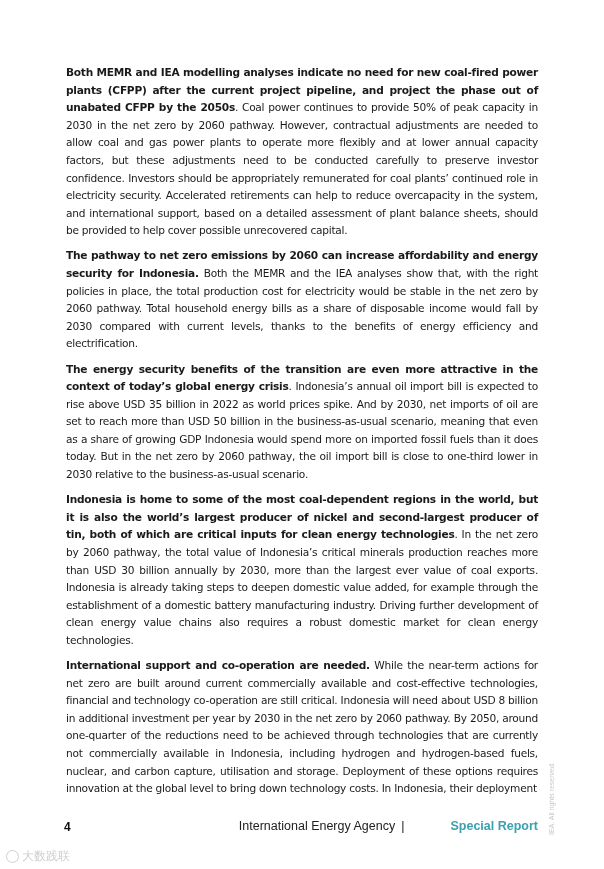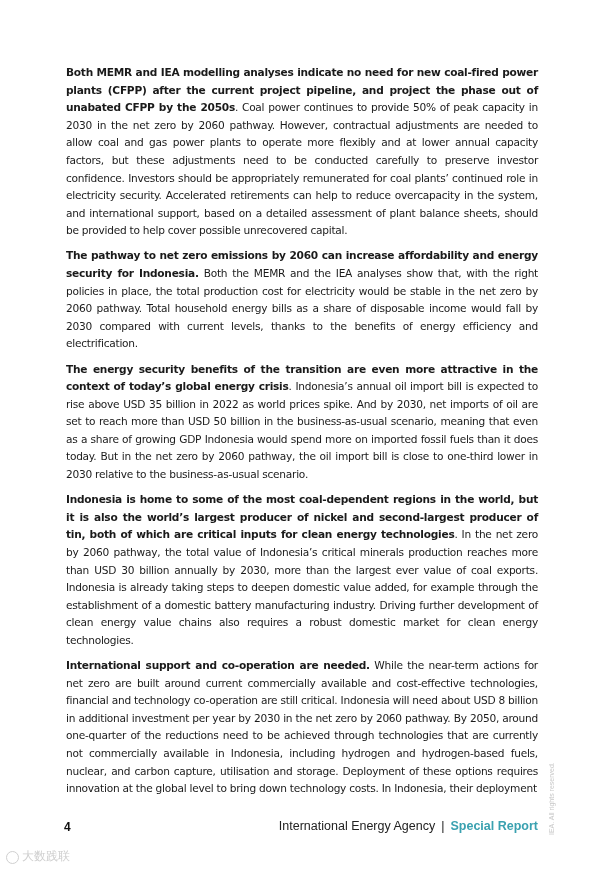--- a/index.html
+++ b/index.html
@@ -14,28 +14,28 @@
   .para b { font-weight: bold; }
   .footer-page-num {
     position: absolute; left: 64px; top: 820px;
     font-family: "Liberation Sans", sans-serif; font-weight: bold; font-size: 12px; color: #111;
   }
   .footer-right {
     position: absolute; right: 66px; top: 819px;
     font-family: "Liberation Sans", sans-serif; font-size: 12.5px; color: #222; white-space: nowrap;
   }
   .footer-sep { margin: 0 6px; color: #222; }
-  .footer-report { color: #3aa1b0; font-weight: bold; }
+  .footer-report { color: #3aa1b0; font-weight: bold; margin-left: 40px; }
   .copyright {
     position: absolute; left: 548px; top: 835px; transform-origin: 0 0; transform: rotate(-90deg);
     font-size: 7px; color: #c8c8c8; white-space: nowrap; font-family: "Liberation Sans", sans-serif;
   }
   .watermark {
     position: absolute; left: 6px; top: 848px; font-size: 12px; color: #cfcfcf;
-    font-family: Liberation Serif, serif; white-space: nowrap;
+    font-family: Liberation Mono, monospace; white-space: nowrap;
   }
   .watermark .logo { display: inline-block; border: 1.5px solid #d0d0d0; border-radius: 50%; width: 11px; height: 11px; vertical-align: middle; margin-right: 3px; }
 </style>
 </head>
 <body>
 
 <div class="page-body">
   <p class="para"><b>Both MEMR and IEA modelling analyses indicate no need for new coal-fired power plants (CFPP) after the current project pipeline, and project the phase out of unabated CFPP by the 2050s</b><span>. Coal power continues to provide 50% of peak capacity in 2030 in the net zero by 2060 pathway. However, contractual adjustments are needed to allow coal and gas power plants to operate more flexibly and at lower annual capacity factors, but these adjustments need to be conducted carefully to preserve investor confidence. Investors should be appropriately remunerated for coal plants’ continued role in electricity security. Accelerated retirements can help to reduce overcapacity in the system, and international support, based on a detailed assessment of plant balance sheets, should be provided to help cover possible unrecovered capital.</span></p>
   <p class="para"><b>The pathway to net zero emissions by 2060 can increase affordability and energy security for Indonesia.</b><span> Both the MEMR and the IEA analyses show that, with the right policies in place, the total production cost for electricity would be stable in the net zero by 2060 pathway. Total household energy bills as a share of disposable income would fall by 2030 compared with current levels, thanks to the benefits of energy efficiency and electrification.</span></p>
   <p class="para"><b>The energy security benefits of the transition are even more attractive in the context of today’s global energy crisis</b><span>. Indonesia’s annual oil import bill is expected to rise above USD 35 billion in 2022 as world prices spike. And by 2030, net imports of oil are set to reach more than USD 50 billion in the business-as-usual scenario, meaning that even as a share of growing GDP Indonesia would spend more on imported fossil fuels than it does today. But in the net zero by 2060 pathway, the oil import bill is close to one-third lower in 2030 relative to the business-as-usual scenario.</span></p>

